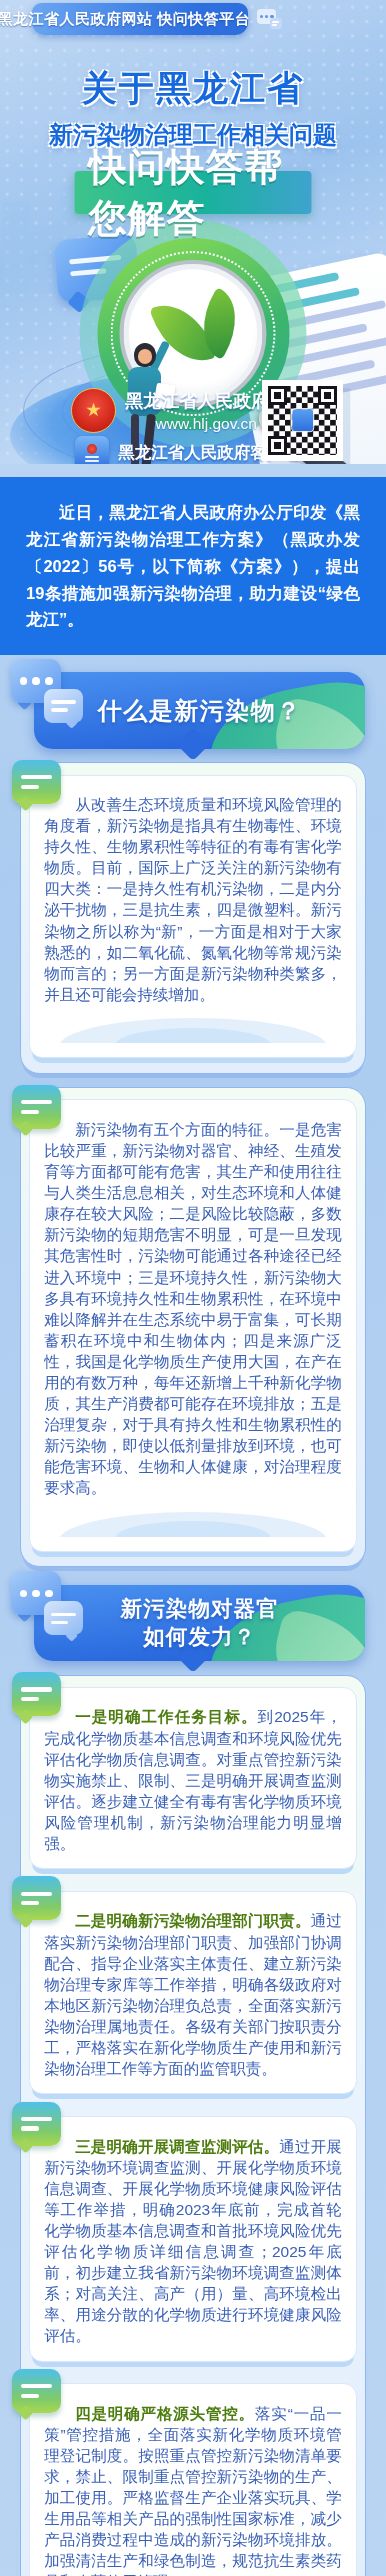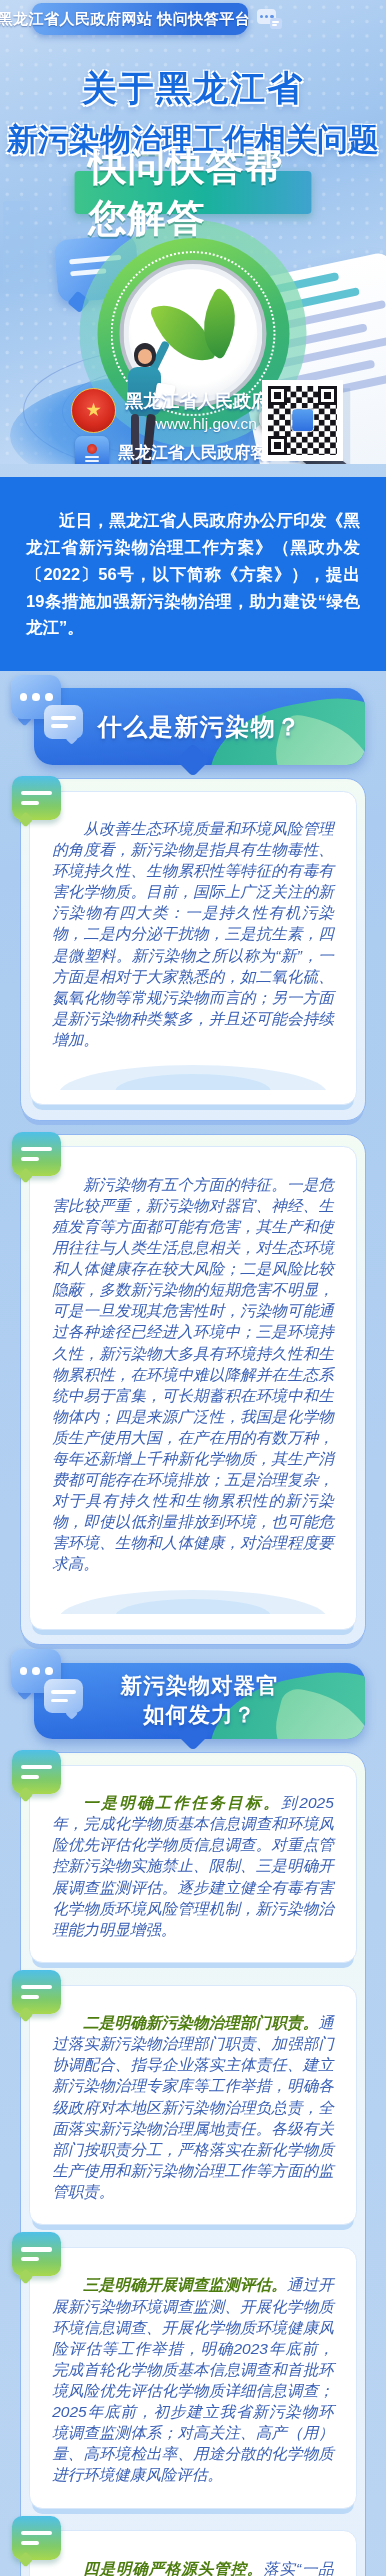--- a/index.html
+++ b/index.html
@@ -31,21 +31,21 @@
   .bci .b1 i{position:absolute;top:6.2px;width:3.1px;height:3.1px;border-radius:50%;background:#5f93e8;}
   .bci .b1 i:nth-child(1){left:2.6px}.bci .b1 i:nth-child(2){left:7.7px}.bci .b1 i:nth-child(3){left:13px}
   .bci .b2{position:absolute;right:0;bottom:0;width:12.4px;height:11.3px;background:#c4d8f9;border-radius:3.1px;}
   .bci .b2 i{position:absolute;left:2.1px;height:1.5px;border-radius:1px;background:#fff;}
   .bci .b2 i:nth-child(1){top:3.1px;width:7.2px}.bci .b2 i:nth-child(2){top:6.2px;width:5.2px}
 
   .title{position:absolute;top:65px;left:0;width:100%;text-align:center;z-index:5;}
   .t1,.t2{color:#1668dd;font-weight:bold;
     text-shadow:-1.5px -1.5px 0 #fff,1.5px -1.5px 0 #fff,-1.5px 1.5px 0 #fff,1.5px 1.5px 0 #fff,0 4.1px 6.2px rgba(30,90,190,.35);}
   .t1{font-size:35px;letter-spacing:2.1px;}
-  .t2{font-size:31px;margin-top:7.2px;letter-spacing:0;}
+  .t2{font-size:24px;margin-top:7.2px;letter-spacing:0;}
 
   .subtitle-banner{position:absolute;top:171px;left:50%;transform:translateX(-50%);z-index:5;
     width:237px;height:43px;display:flex;align-items:center;justify-content:center;
     background:linear-gradient(90deg,#3ec48b 0%,#19b29c 55%,#3fa3cf 100%);
     border-radius:4.1px;box-shadow:0 3.1px 8.2px rgba(40,140,120,.35);}
   .subtitle-banner span{color:#fff;font-size:38px;font-weight:bold;letter-spacing:1px;
     text-shadow:0 1.5px 0 rgba(20,110,95,.4);margin-left:14px;}
 
   .illu{position:absolute;left:0;right:0;top:216px;height:247px;}
   .orbit{position:absolute;left:23px;top:129px;width:330px;height:129px;border:1px solid rgba(70,110,200,.35);border-radius:50%;}
@@ -121,21 +121,21 @@
   .qr{position:relative;background:#fff;box-shadow:7.2px 8.2px 0 rgba(110,150,200,.22);}
   .qr-grid{position:absolute;inset:6.2px;background:repeating-conic-gradient(#14141a 0% 25%,#ffffff 0% 50%) 0 0/11.3px 11.3px;}
   .qf{position:absolute;width:18.5px;height:18.5px;border:3.6px solid #14141a;background:#fff;box-sizing:border-box;}
   .qf::after{content:"";position:absolute;inset:2.6px;background:#14141a;}
   .qf.tl{top:6.2px;left:6.2px;}.qf.tr{top:6.2px;right:6.2px;}.qf.bl{bottom:6.2px;left:6.2px;}
   .qr-logo{position:absolute;left:50%;top:50%;width:21.6px;height:21.6px;transform:translate(-50%,-50%);
     background:linear-gradient(#58a0f0,#2d6fe0);border-radius:4.6px;border:1.5px solid #fff;}
   .qr.hero-qr{position:absolute;right:43px;top:-6.2px;width:81px;height:81px;}
 
   
-  .intro{margin-top:13.4px;background:#1b72e6;padding:30px 26px;}
+  .intro{margin-top:13.4px;background:#1b72e6;padding:22px 26px;}
   .intro p{margin:0;color:#fff;font-size:16.5px;line-height:1.62;text-indent:2em;font-weight:bold;text-align:justify;}
 
   
   .qheader{position:relative;margin:17.5px 20.6px 0;z-index:2;}
   .qh-bar{position:relative;margin-left:13.4px;min-height:60px;border-radius:18.5px;overflow:hidden;
     background:linear-gradient(175deg,#4a91f0 0%,#2665dc 88%);
     display:flex;flex-direction:column;align-items:center;justify-content:center;
     padding:8.2px 15.5px;box-shadow:0 4.6px 10.3px rgba(40,90,190,.35);}
   .qh-bar::before{content:"";position:absolute;right:-41px;bottom:-67px;width:196px;height:129px;
     background:linear-gradient(115deg,#2fb195,#54cda9);border-radius:55% 45% 10% 60%;transform:rotate(-10deg);}
@@ -162,21 +162,21 @@
   .hico-small i{height:3.6px;border-radius:2.1px;background:#fff;}
   .hico-small i:nth-child(2){width:66%;}
 
   
   .qouter{position:relative;margin:13.4px 19.6px 0;border:1.5px solid #8fb6f1;border-radius:19.6px;
     background:linear-gradient(180deg,#f3fbf4 0%,#e9f3fd 45%,#e2eefb 100%);
     padding:11.3px 8.2px 14.4px;box-shadow:0 6.2px 0 -2.1px rgba(130,170,235,.5);}
   .qcard{position:relative;background:#fff;border:1px solid #d9e8fa;border-radius:13.4px;
     padding:18.5px 14.4px 14.4px;box-shadow:0 8.2px 0 -3.1px #bcd9f7;}
   .qcard + .qcard{margin-top:21.6px;}
-  .qcard p{margin:8px;color:#3a60b6;font-size:15.5px;line-height:1.36;text-align:justify;text-indent:2em;font-style:italic;}
+  .qcard p{margin:0;color:#3a60b6;font-size:15.5px;line-height:1.36;text-align:justify;text-indent:2em;}
   .qcard b{color:#4d7c0f;font-weight:bold;}
   .mini-icon{position:absolute;left:-17.5px;top:-15.5px;width:49px;height:44px;z-index:3;border-radius:10.3px;
     background:linear-gradient(180deg,#4fc0e8 0%,#7fca6a 68%,#a9d84e 100%);
     display:flex;flex-direction:column;justify-content:center;gap:5.7px;padding:0 8.8px;box-sizing:border-box;
     box-shadow:0 3.1px 5.2px rgba(60,130,120,.3);}
   .mini-icon i{height:4.1px;border-radius:2.1px;background:#fff;}
   .mini-icon i:nth-child(2){width:58%;}
   .mini-icon::after{content:"";position:absolute;left:7.7px;bottom:-5.7px;width:11.3px;height:11.3px;
     background:#a3d55c;transform:rotate(45deg);border-radius:2.6px;z-index:-1;}
   .ripple{height:32px;position:relative;margin-top:6.2px;overflow:hidden;}

